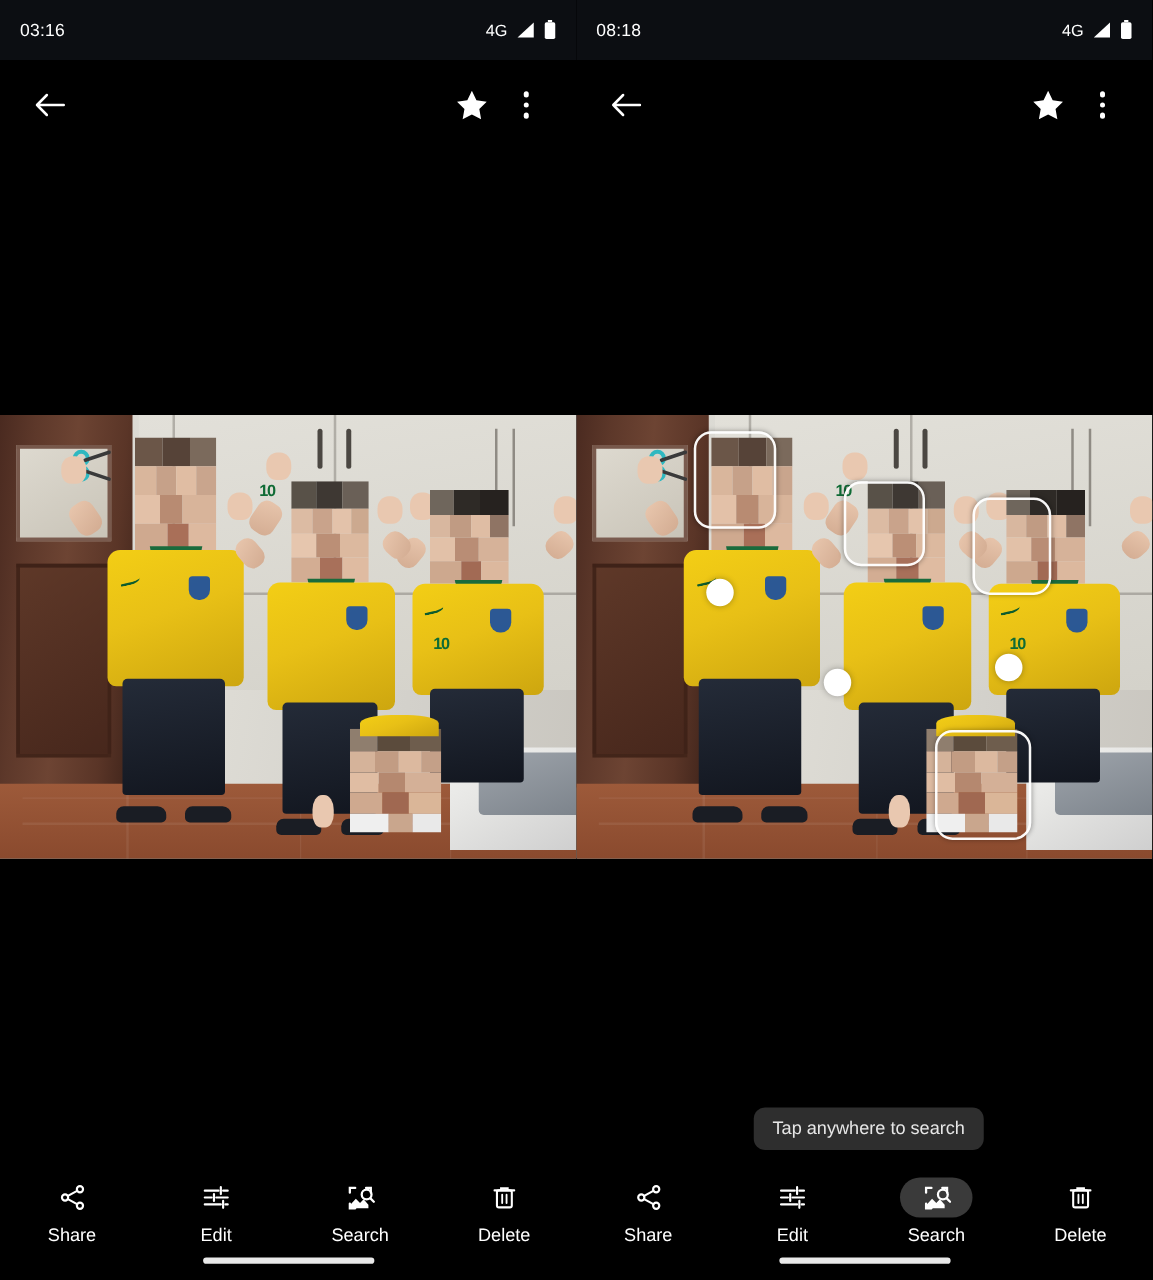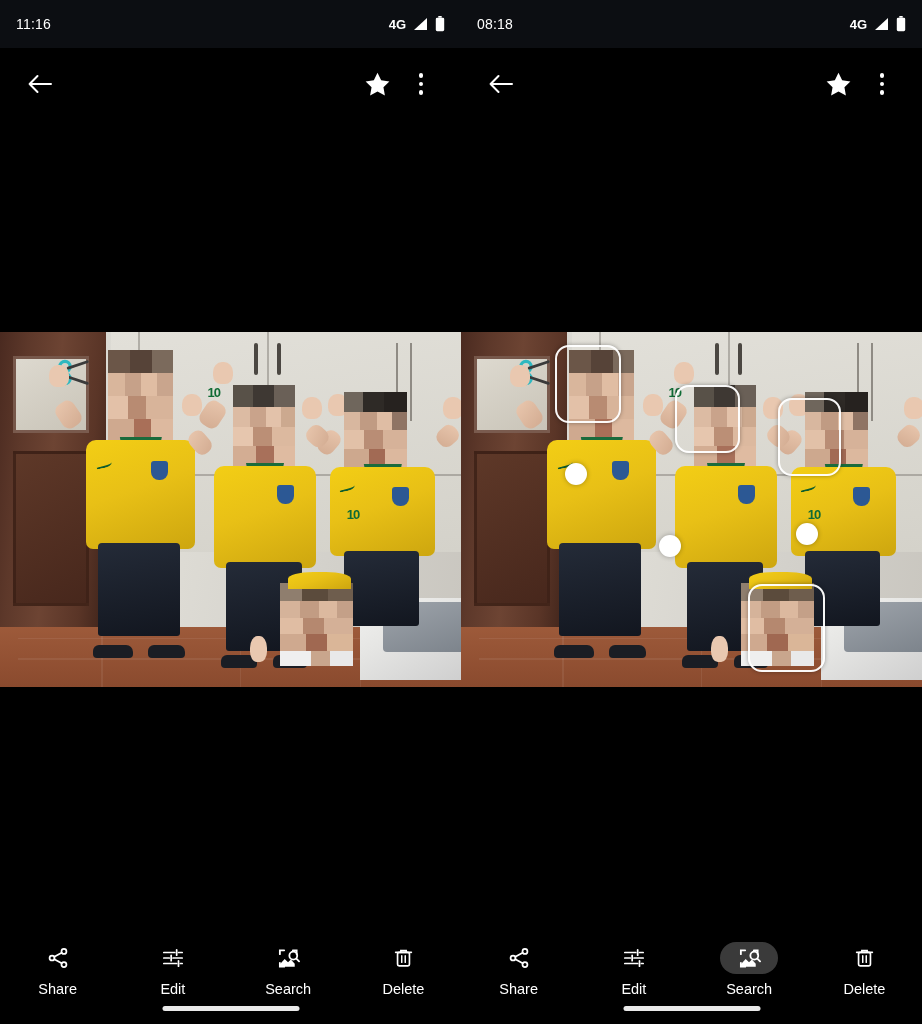--- a/index.html
+++ b/index.html
@@ -23,21 +23,21 @@
     height:48px; background:#0c0e12;
     display:flex; align-items:center;
     padding:0 16px;
     color:#fff;
   }
   .status-time { font-size:14px; letter-spacing:.2px; }
   .status-right {
     margin-left:auto;
     display:flex; align-items:center; gap:7px;
   }
-  .net-label { font-size:13px; font-weight:700; }
+  .net-label { font-size:13px; font-weight:400; }
   .sig { width:15px; height:14px; }
   .bat { width:10px; height:16px; }
 
   
   .appbar {
     height:72px; background:#000;
     display:flex; align-items:center;
     padding:0 18px;
   }
   .appbar .spacer { flex:1; }
@@ -205,21 +205,21 @@
   svg { display:block; }
 </style>
 </head>
 <body>
 
 <div class="screens">
 
   <div class="panel">
 
     <div class="statusbar">
-      <span class="status-time">11:16</span>
+      <span class="status-time">03:16</span>
       <span class="status-right">
         <span class="net-label">4G</span>
         <svg class="sig" viewBox="0 0 15 14">
             <path d="M14 1 L14 13 L1 13 Z" fill="#fff"></path>
           </svg>
         <svg class="bat" viewBox="0 0 10 16">
             <rect x="3.3" y="0" width="3.4" height="1.7" fill="#fff"></rect>
             <rect x="0.8" y="1.7" width="8.4" height="13.5" rx="1.4" fill="#fff"></rect>
           </svg>
       </span>
@@ -618,20 +618,21 @@
         <div class="face-box" style="left:214px;top:53px;width:65px;height:68px;"></div>
         <div class="face-box" style="left:317px;top:66px;width:63px;height:78px;"></div>
         <div class="face-box" style="left:287px;top:252px;width:77px;height:88px;"></div>
 
         <div class="lens-dot" style="left:104px;top:131px;width:22px;height:22px;"></div>
         <div class="lens-dot" style="left:198px;top:203px;width:22px;height:22px;"></div>
         <div class="lens-dot" style="left:335px;top:191px;width:22px;height:22px;"></div>
       </div>
     </div>
 
+    <div class="tooltip">Tap anywhere to search</div>
 
     <div class="bottombar">
       <div class="bb-item">
         <span class="bb-icon-pill">
           <svg width="22" height="22" viewBox="0 0 24 24">
             <circle cx="18.5" cy="4.8" r="2.7" fill="none" stroke="#fff" stroke-width="1.9"></circle>
             <circle cx="5.5" cy="12" r="2.7" fill="none" stroke="#fff" stroke-width="1.9"></circle>
             <circle cx="18.5" cy="19.2" r="2.7" fill="none" stroke="#fff" stroke-width="1.9"></circle>
             <path d="M8 10.6 L16 6.2 M8 13.4 L16 17.8" stroke="#fff" stroke-width="1.9" stroke-linecap="round"></path>
           </svg>

